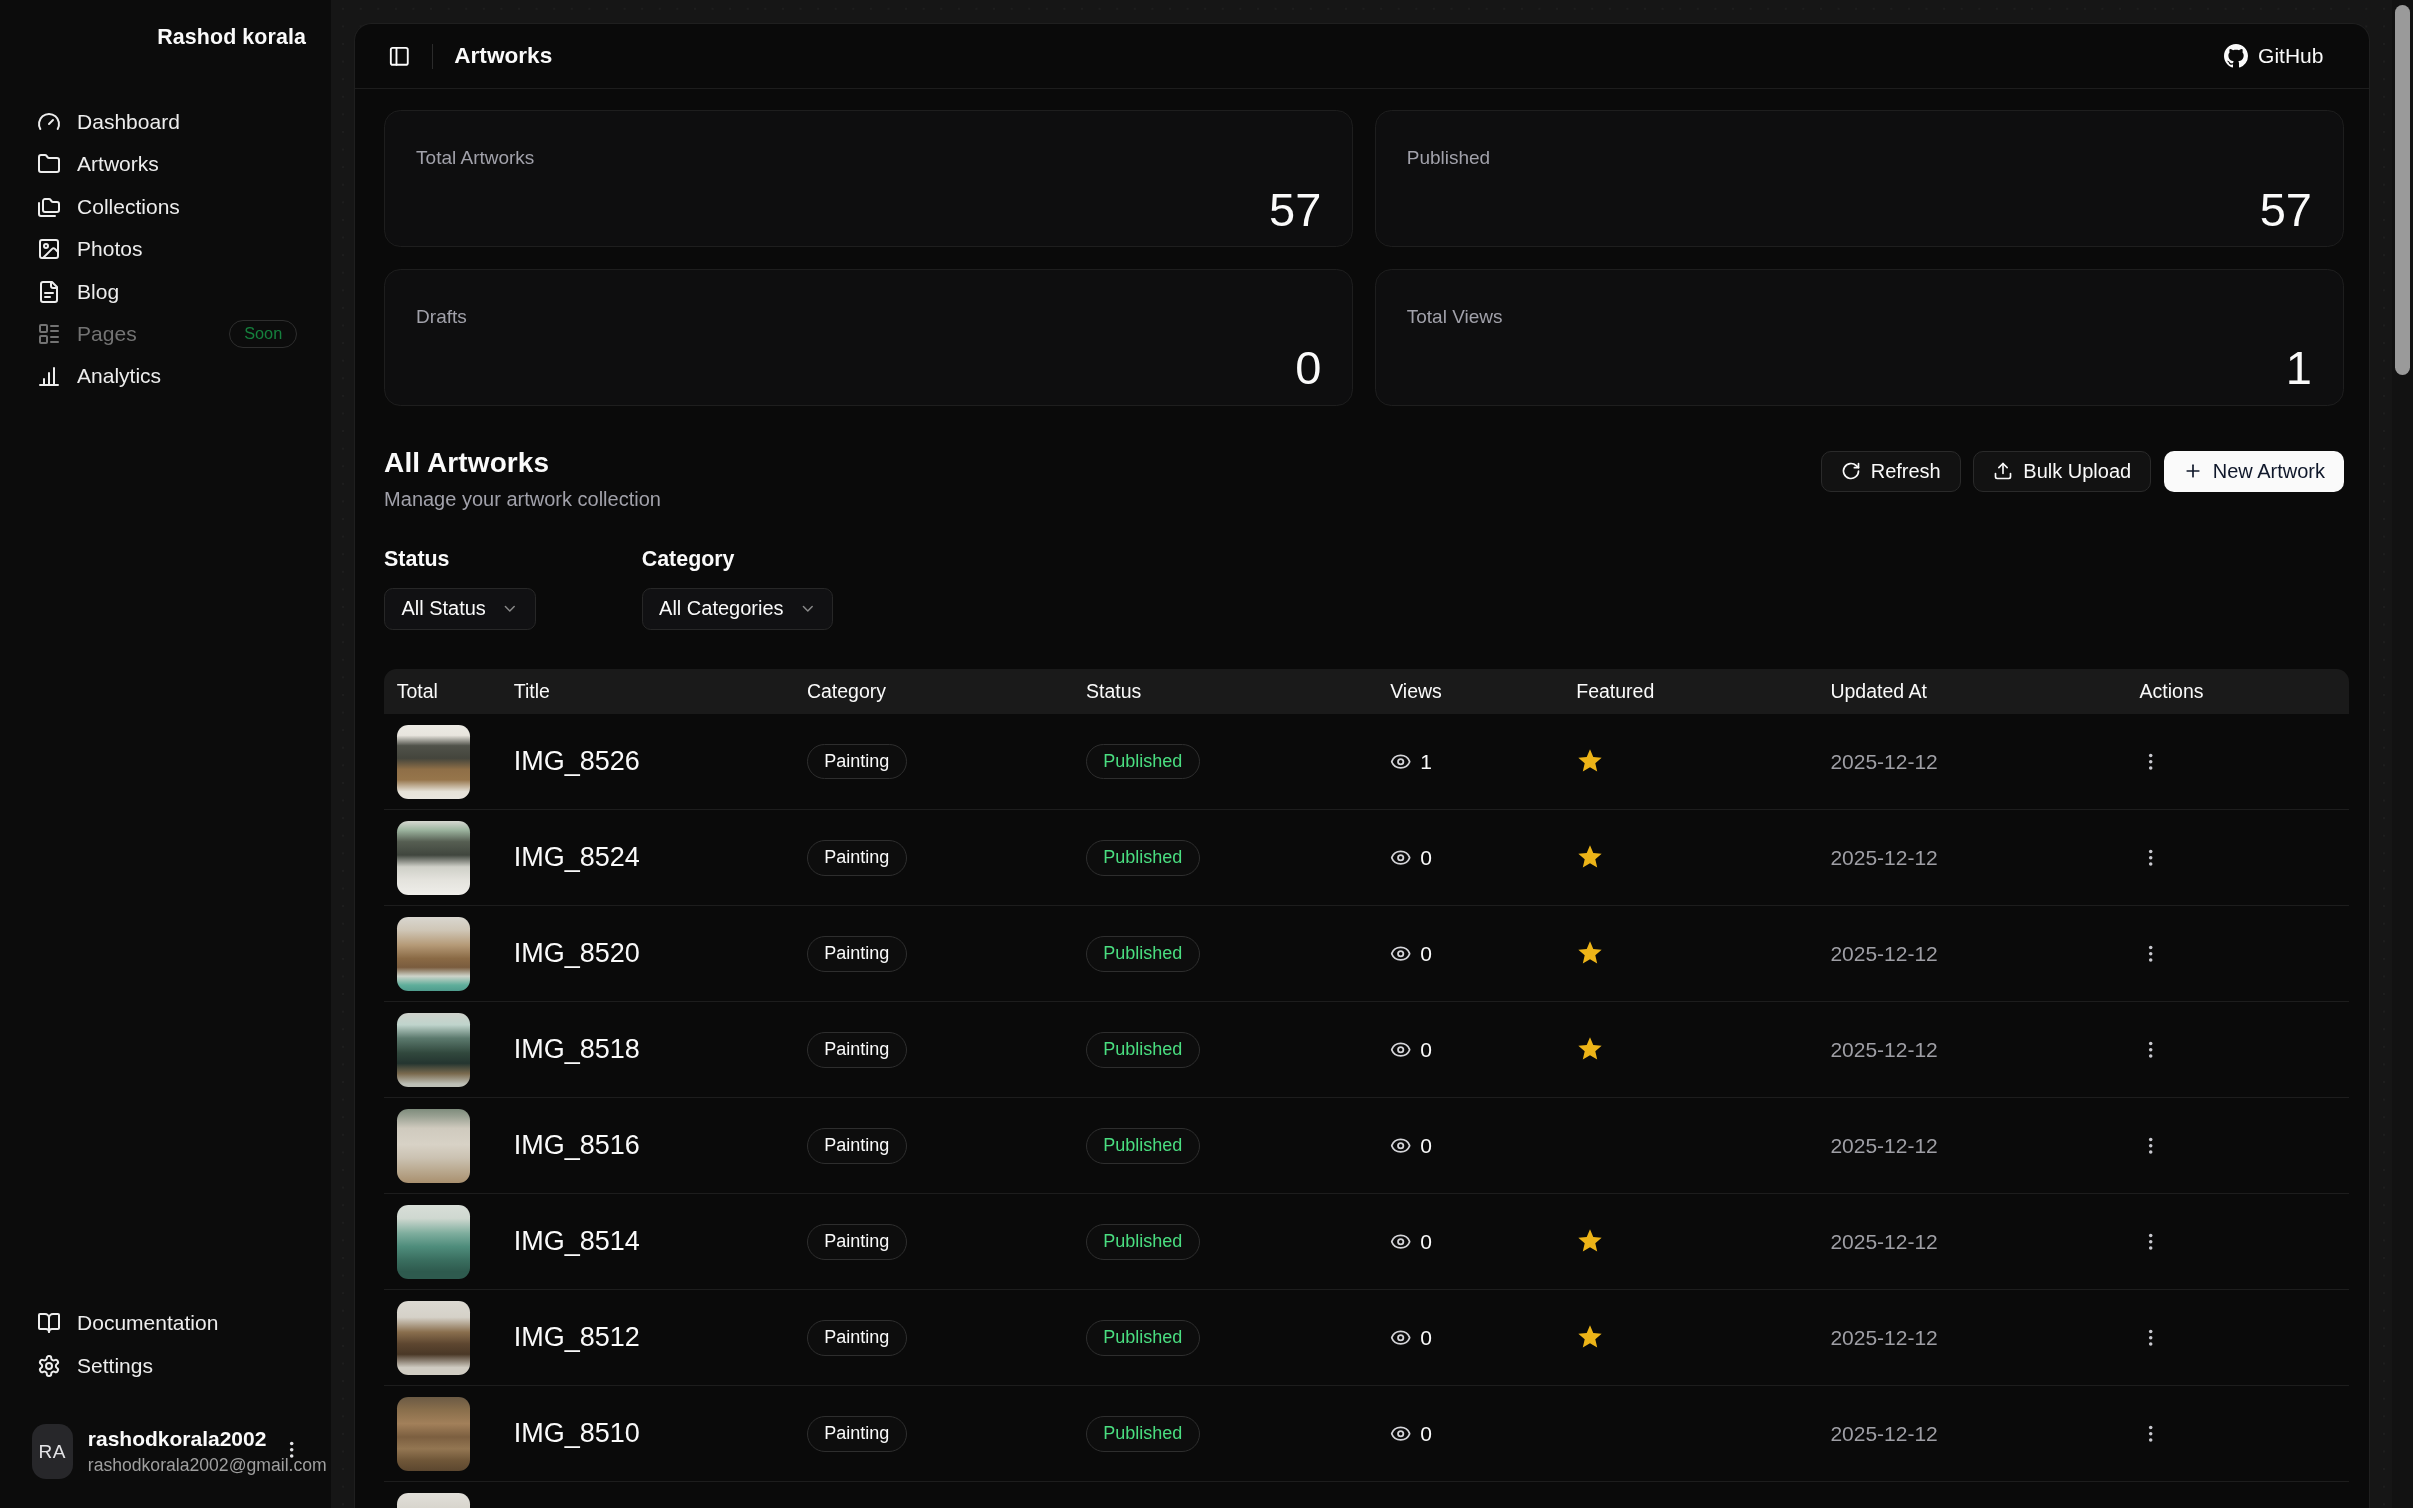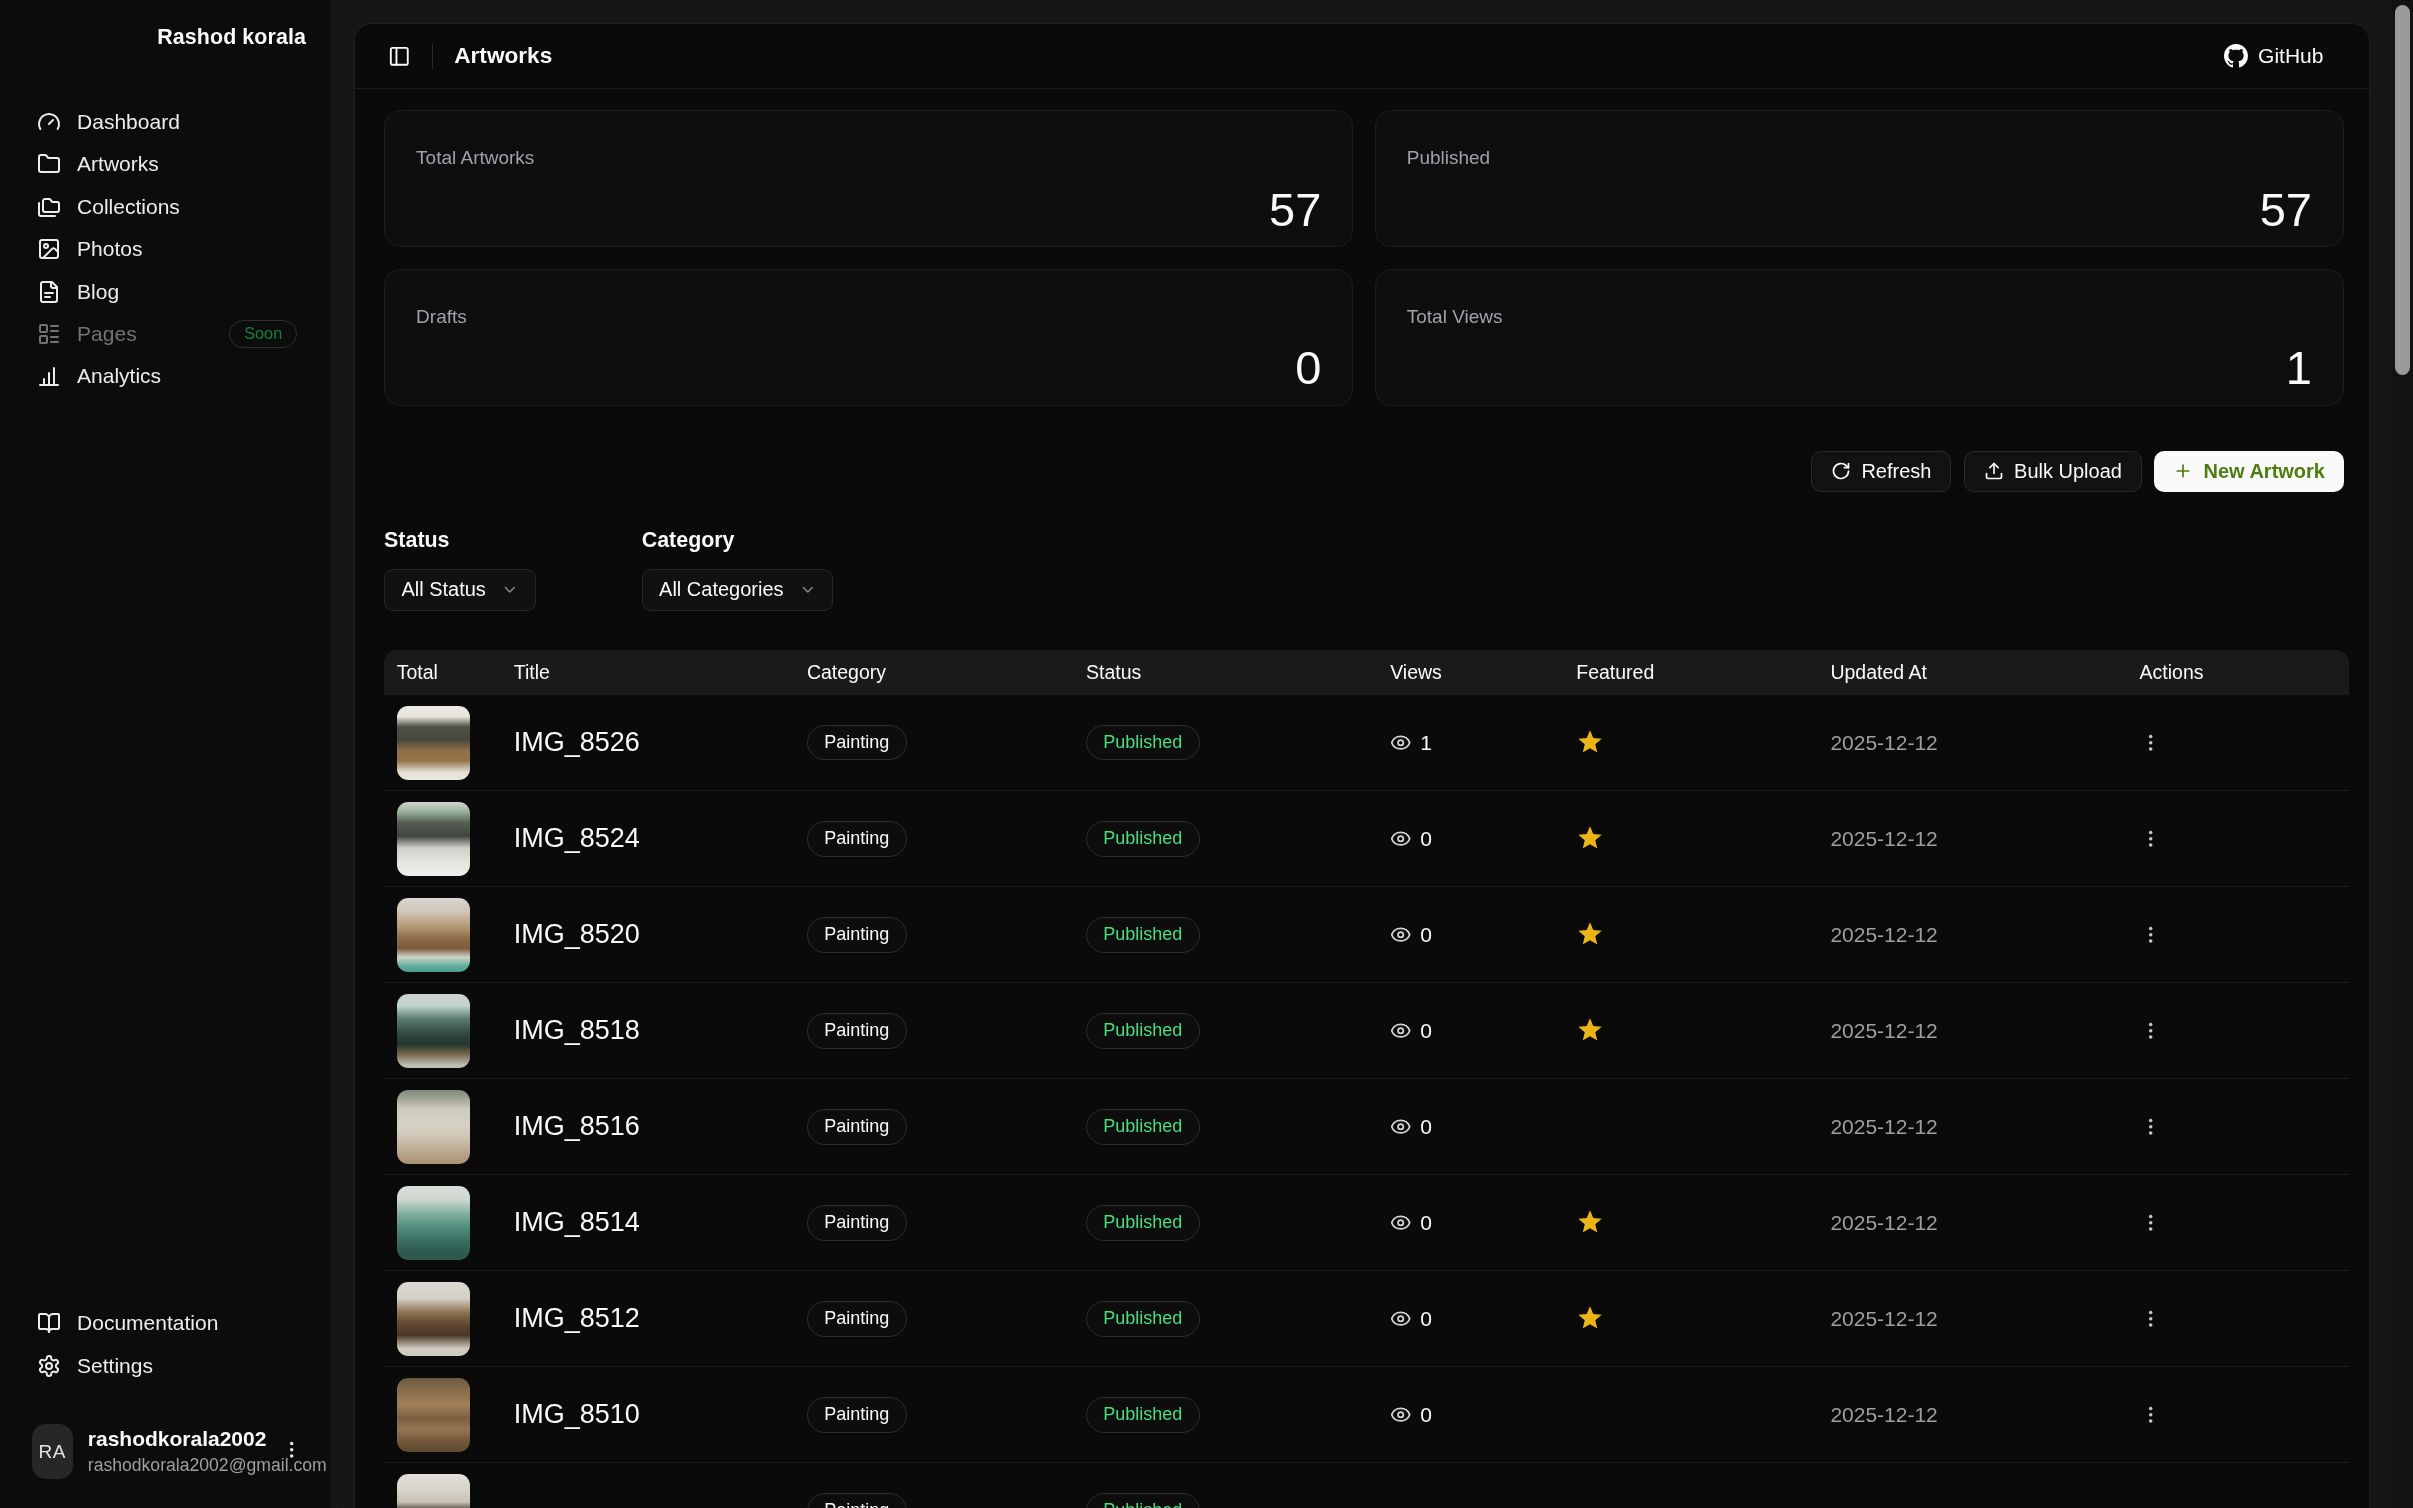--- a/index.html
+++ b/index.html
@@ -50,21 +50,21 @@
 
   
   .section-head{ display:flex; align-items:flex-start; margin-top:41px; }
   .sec-titles h2{ font-size:28px; font-weight:700; color:#fafafa; letter-spacing:0.1px; }
   .sec-titles p{ font-size:20px; color:#a1a1aa; margin-top:8.8px; }
   .sec-actions{ margin-left:auto; display:flex; gap:12.6px; align-items:center; margin-top:3.8px; }
   .btn{ display:inline-flex; align-items:center; gap:10px; height:41px; padding:0 19px; border-radius:10px;
     font-size:20px; font-family:inherit; cursor:pointer; }
   .btn svg{ width:20px; height:20px; }
   .btn-ghost{ background:#121212; border:1.3px solid #2a2a2a; color:#fafafa; }
-  .btn-primary{ background:#fafafa; border:none; color:#4d7c0f; font-weight:700; }
+  .btn-primary{ background:#fafafa; border:none; color:#0f172a; font-weight:400; }
 
   
   .filters{ display:flex; gap:106px; margin-top:36px; }
   .filter-label{ font-size:21.4px; font-weight:600; color:#fafafa; }
   .select{ margin-top:16.3px; display:inline-flex; align-items:center; gap:15px; height:42px; padding:0 16.3px;
     background:#111113; border:1.3px solid #272727; border-radius:8.8px; font-size:20px; color:#fafafa; cursor:pointer; }
   .select svg{ width:17.6px; height:17.6px; color:#8a8a8a; }
 
   
   .tablewrap{ margin-top:39px; }
@@ -230,20 +230,24 @@
           <div class="stat-label">Drafts</div>
           <div class="stat-value">0</div>
         </div>
         <div class="stat-card">
           <div class="stat-label">Total Views</div>
           <div class="stat-value">1</div>
         </div>
       </div>
 
       <div class="section-head">
+        <div class="sec-titles">
+          <h2>All Artworks</h2>
+          <p>Manage your artwork collection</p>
+        </div>
         <div class="sec-actions">
           <button class="btn btn-ghost">
             <svg viewBox="0 0 24 24" fill="none" stroke="currentColor" stroke-width="2" stroke-linecap="round" stroke-linejoin="round">
                 <path d="M21 12a9 9 0 1 1-2.64-6.36L21 8"></path>
                 <path d="M21 3v5h-5"></path>
               </svg>
             <span>Refresh</span>
           </button>
           <button class="btn btn-ghost">
             <svg viewBox="0 0 24 24" fill="none" stroke="currentColor" stroke-width="2" stroke-linecap="round" stroke-linejoin="round">

